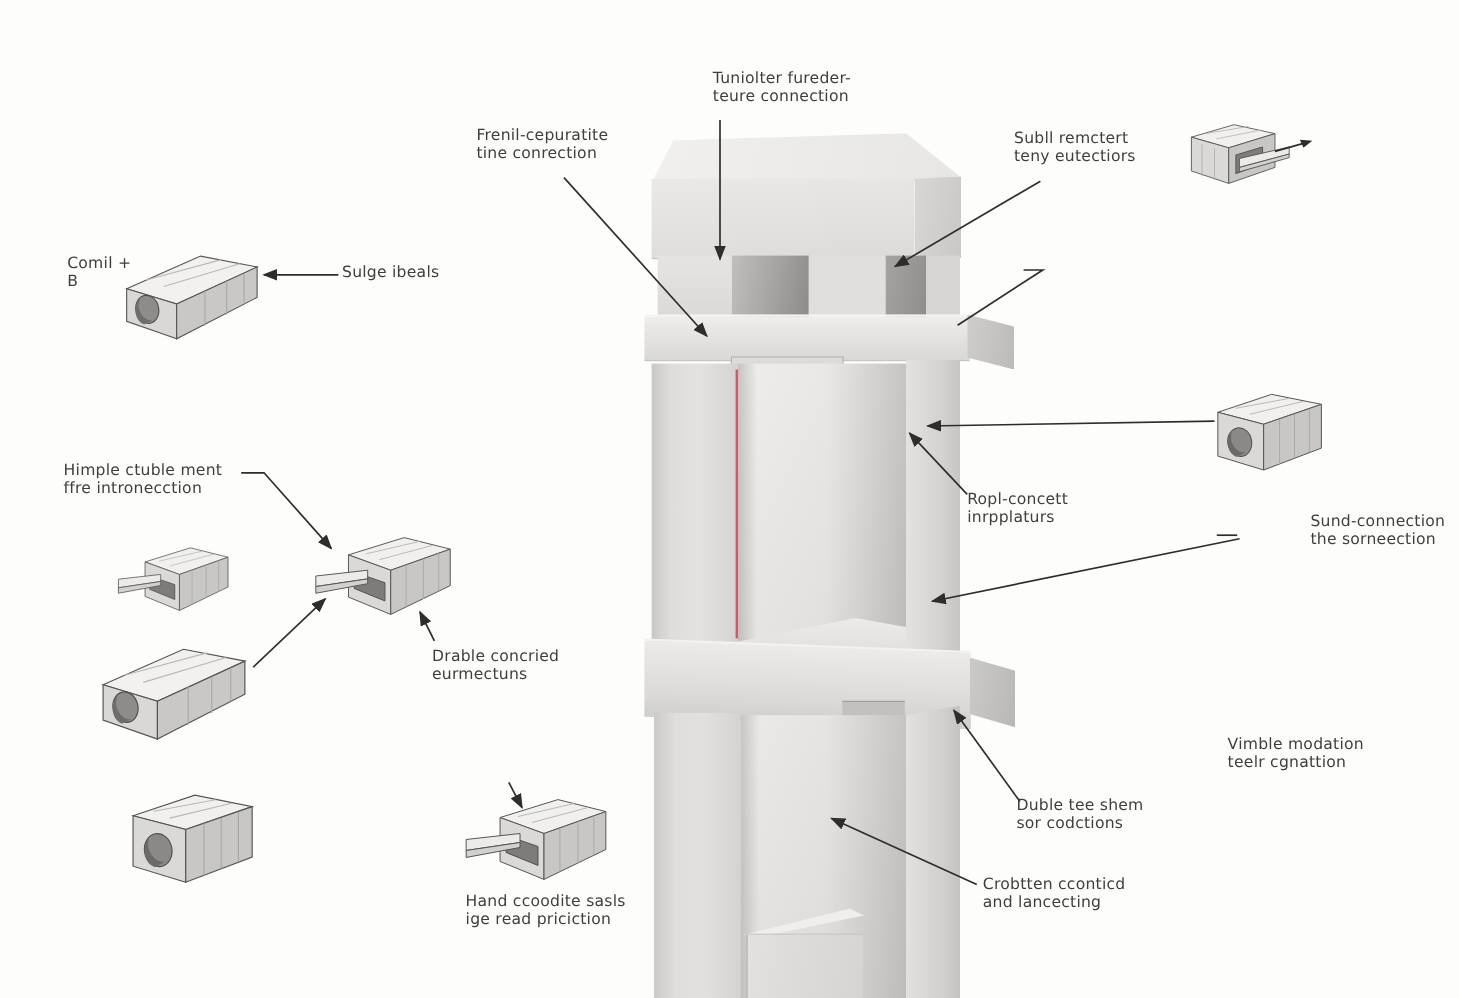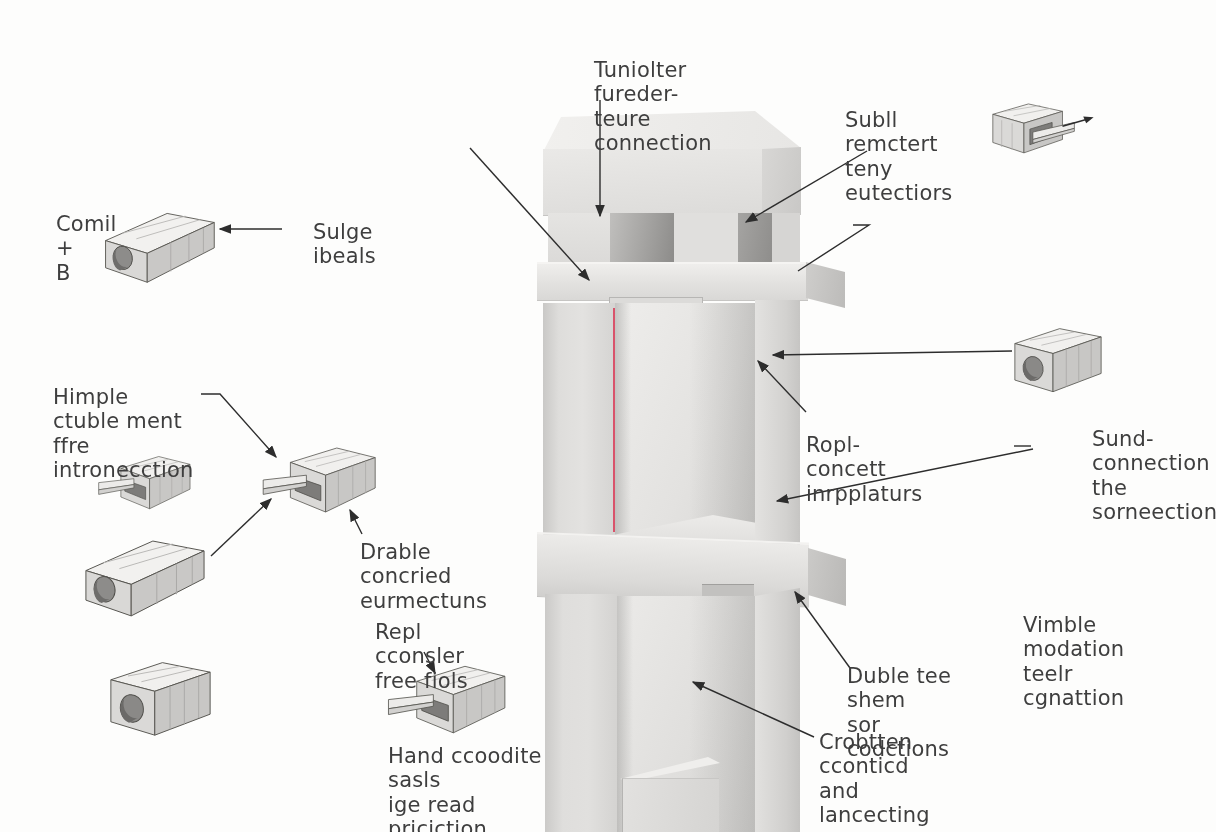--- a/index.html
+++ b/index.html
@@ -1,19 +1,19 @@
 <!DOCTYPE html>
 <html><head>
 <meta charset="utf-8">
 <style>
   html,body{margin:0;padding:0;background:#ffffff;}
   #canvas{position:relative;width:1216px;height:832px;background:#fdfdfc;overflow:hidden;
           font-family:"DejaVu Sans","Liberation Sans",sans-serif;}
   .piece{position:absolute;}
-  .label{position:absolute;white-space:pre-line;font-size:21px;line-height:1.16;
+  .label{position:absolute;white-space:pre-line;font-size:13px;line-height:1.16;
          color:#3e3e3e;letter-spacing:.2px;}
   .center{text-align:left;}
   svg.blk{position:absolute;overflow:visible;}
   #leaders{position:absolute;left:0;top:0;width:1216px;height:832px;pointer-events:none;}
   #defs{position:absolute;width:0;height:0;}
 </style>
 </head>
 <body>
 
 <div id="canvas">
@@ -178,35 +178,35 @@
     </svg>
   <svg class="blk" style="left:103px;top:655px;width:115px;height:84px;">
       <use href="#blk-hole-cube"></use>
     </svg>
   <svg class="blk" style="left:385px;top:658px;width:125px;height:79px;">
       <use href="#blk-plate"></use>
     </svg>
 
   <div class="label" style="left:594px;top:58px;width:140px;">Tuniolter fureder-
 teure connection</div>
+  <div class="label" style="left:397px;top:106px;width:130px;">Frenil-cepuratite
+tine conrection</div>
   <div class="label" style="left:845px;top:108px;width:120px;">Subll remctert
 teny eutectiors</div>
   <div class="label center" style="left:56px;top:212px;width:64px;">Comil +
 B</div>
-  <div class="label" style="left:285px;top:220px;width:100px;margin-left:28px;">Sulge ibeals</div>
+  <div class="label" style="left:285px;top:220px;width:100px;">Sulge ibeals</div>
   <div class="label center" style="left:53px;top:385px;width:148px;">Himple ctuble ment
 ffre intronecction</div>
   <div class="label center" style="left:360px;top:540px;width:122px;">Drable concried
 eurmectuns</div>
-  <div class="label" style="left:806px;top:409px;width:110px;margin-top:24px;">Ropl-concett
+  <div class="label" style="left:806px;top:409px;width:110px;">Ropl-concett
 inrpplaturs</div>
   <div class="label" style="left:1092px;top:427px;width:134px;">Sund-connection
 the sorneection</div>
-  <div class="label center" style="left:375px;top:620px;width:102px;">Repl cconsler
-free fiols</div>
   <div class="label" style="left:847px;top:664px;width:120px;">Duble tee shem
 sor codctions</div>
   <div class="label" style="left:1023px;top:613px;width:132px;">Vimble modation
 teelr cgnattion</div>
   <div class="label center" style="left:388px;top:744px;width:158px;">Hand ccoodite sasls
 ige read priciction</div>
   <div class="label" style="left:819px;top:730px;width:140px;">Crobtten cconticd
 and lancecting</div>
 
 </div>

